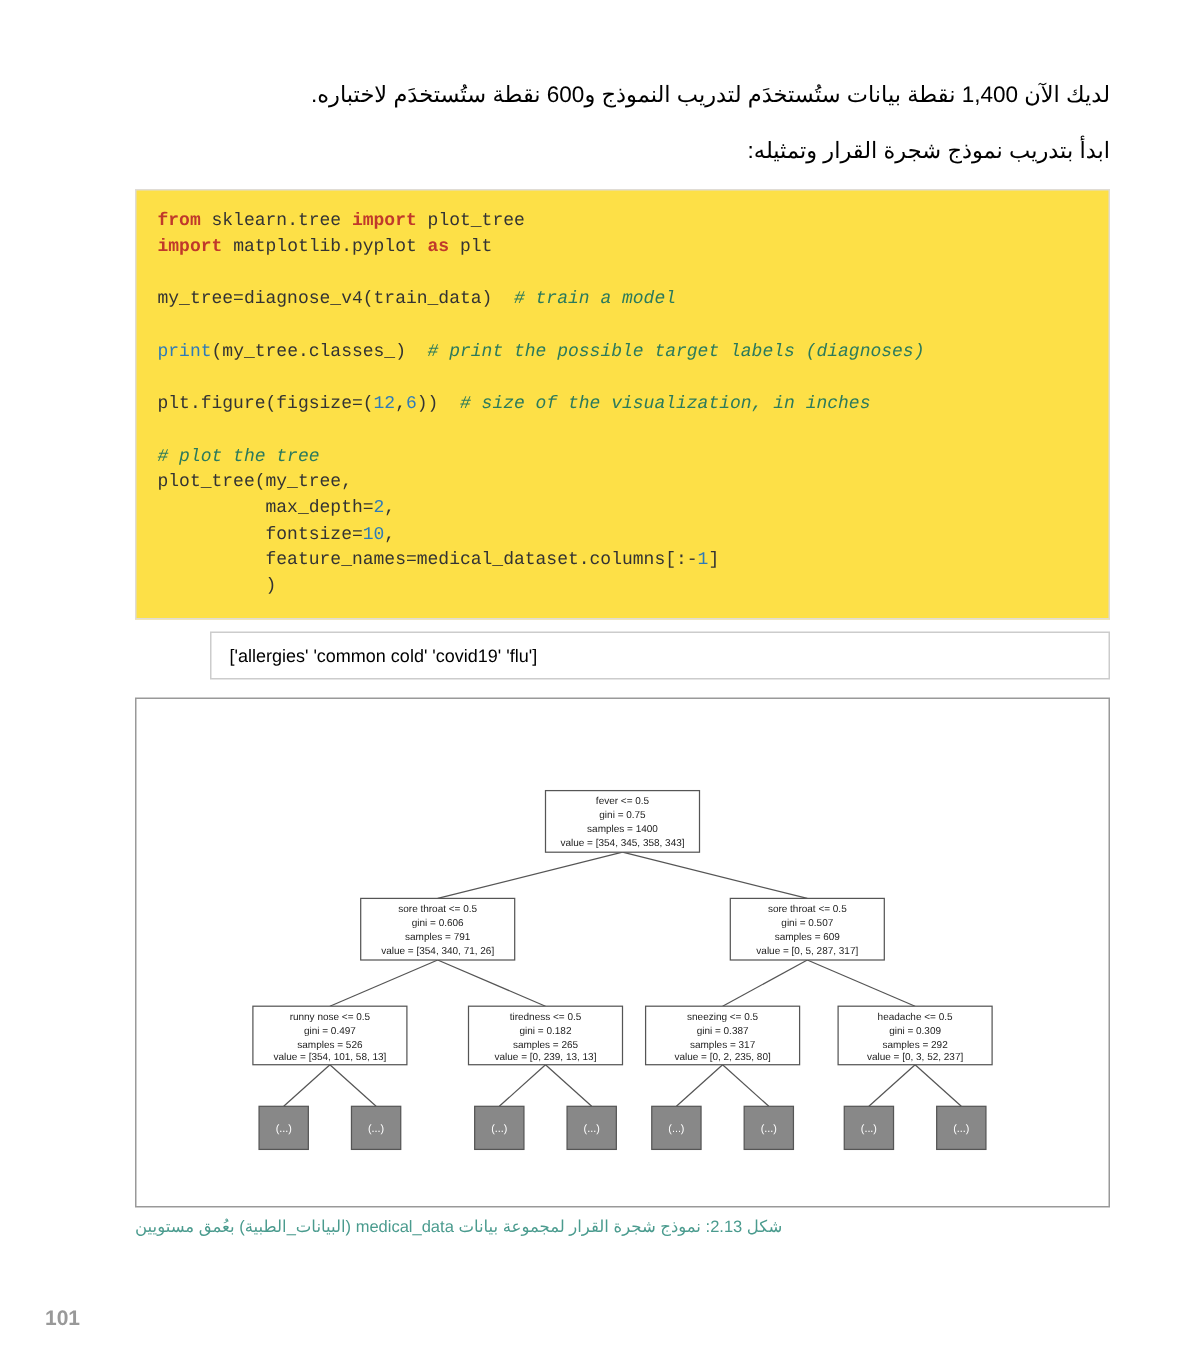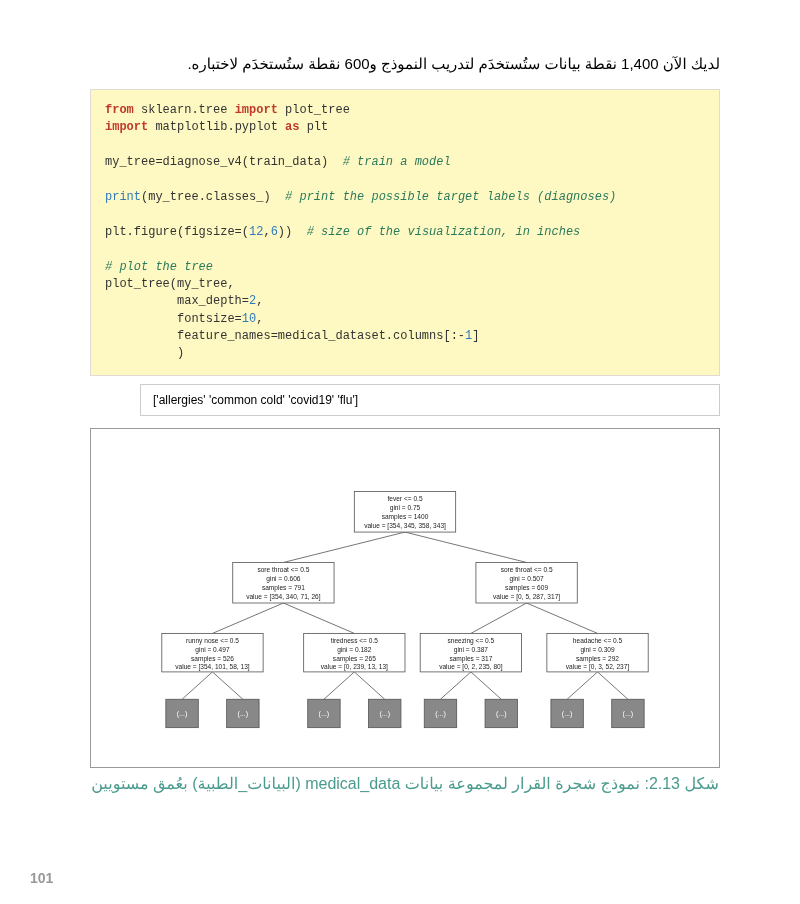--- a/index.html
+++ b/index.html
@@ -6,33 +6,33 @@
     margin: 0;
     padding: 0;
     font-family: Arial, sans-serif;
     background: #fff;
     width: 800px;
   }
   .page {
     width: 800px;
     height: 904px;
     position: relative;
-    padding: 50px 80px 30px 60px;
+    padding: 50px 60px 30px 60px;
     box-sizing: border-box;
   }
   .arabic-text {
     direction: rtl;
     text-align: right;
     font-size: 15px;
     color: #000;
     line-height: 1.8;
     margin-bottom: 10px;
   }
   .code-block {
-    background: #fef9c3;
+    background: #fde047;
     border: 1px solid #e0dcd5;
     padding: 12px 14px;
     font-family: "Courier New", monospace;
     font-size: 12px;
     line-height: 1.45;
     color: #333;
     white-space: pre;
     margin-top: 12px;
     margin-left: 30px;
   }
@@ -74,22 +74,22 @@
     stroke: #555;
     stroke-width: 0.8;
   }
   .leaf-text {
     font-size: 7px;
     fill: #fff;
   }
   .edge { stroke: #555; stroke-width: 0.8; fill: none; }
   .caption {
     direction: rtl;
-    text-align: center;
-    font-size: 16px;
+    text-align: left;
+    font-size: 11px;
     color: #4a9b8e;
     margin-top: 6px;
     margin-left: 30px;
   }
   .caption .dataset-name {
     direction: ltr;
     unicode-bidi: embed;
   }
   .page-num {
     position: absolute;
@@ -99,20 +99,21 @@
     color: #999;
     font-weight: bold;
   }
 </style>
 </head>
 <body>
 
 <div class="page">
 
   <div class="arabic-text">لديك الآن 1,400 نقطة بيانات ستُستخدَم لتدريب النموذج و600 نقطة ستُستخدَم لاختباره.</div>
+  <div class="arabic-text">ابدأ بتدريب نموذج شجرة القرار وتمثيله:</div>
 
   <div class="code-block"><span class="kw-red">from</span><span> sklearn.tree </span><span class="kw-red">import</span><span> plot_tree</span>
 <span class="kw-red">import</span><span> matplotlib.pyplot </span><span class="kw-red">as</span><span> plt</span>
 
 <span>my_tree=diagnose_v4(train_data)  </span><span class="comment"># train a model</span>
 
 <span class="kw-blue">print</span><span>(my_tree.classes_)  </span><span class="comment"># print the possible target labels (diagnoses)</span>
 
 <span>plt.figure(figsize=(</span><span class="num">12</span><span>,</span><span class="num">6</span><span>))  </span><span class="comment"># size of the visualization, in inches</span>
 

